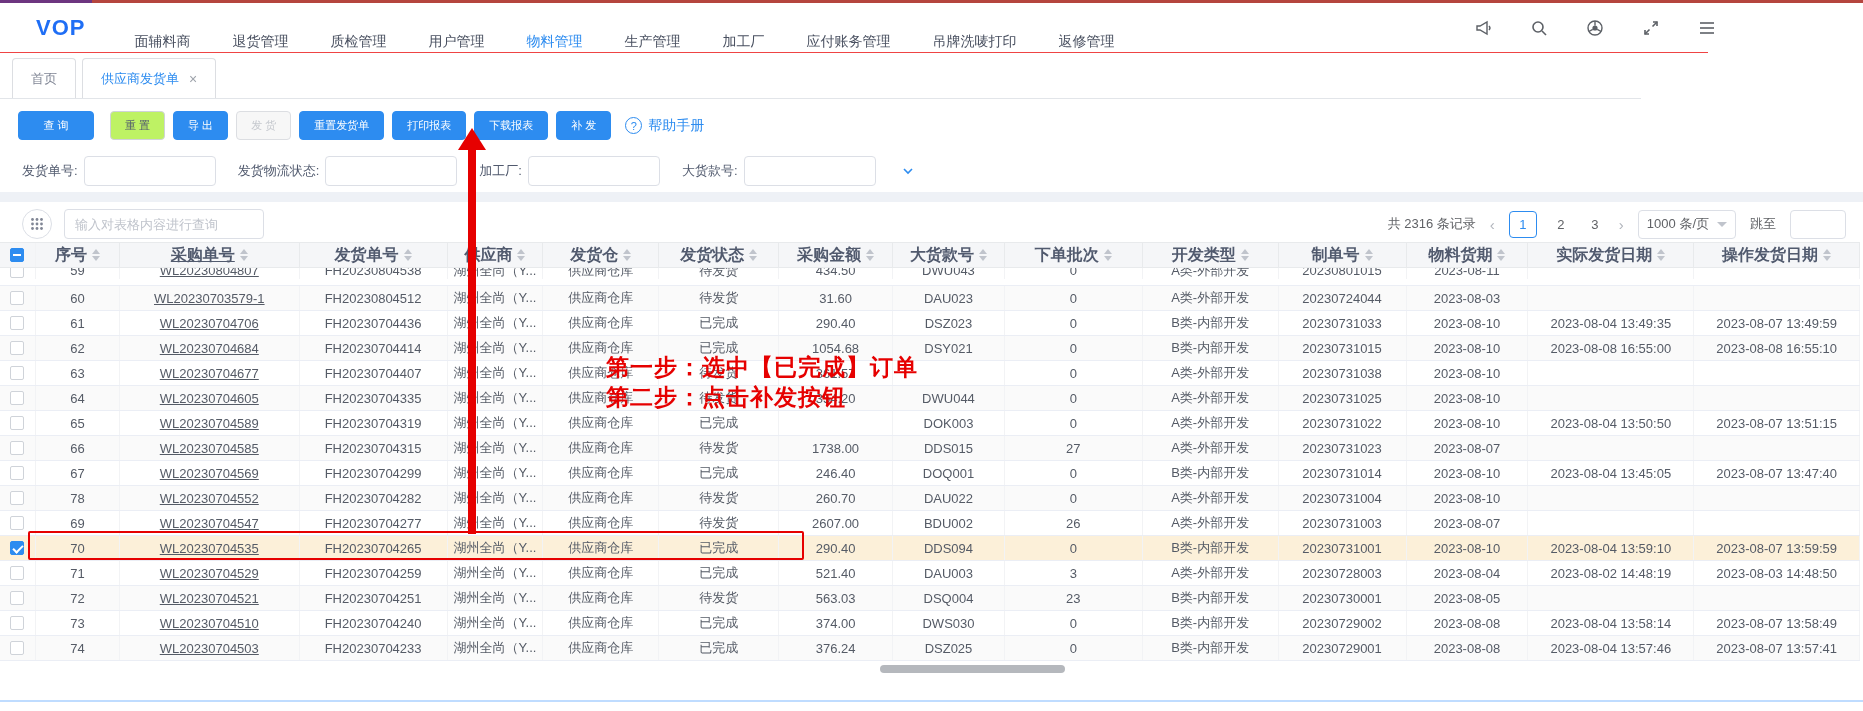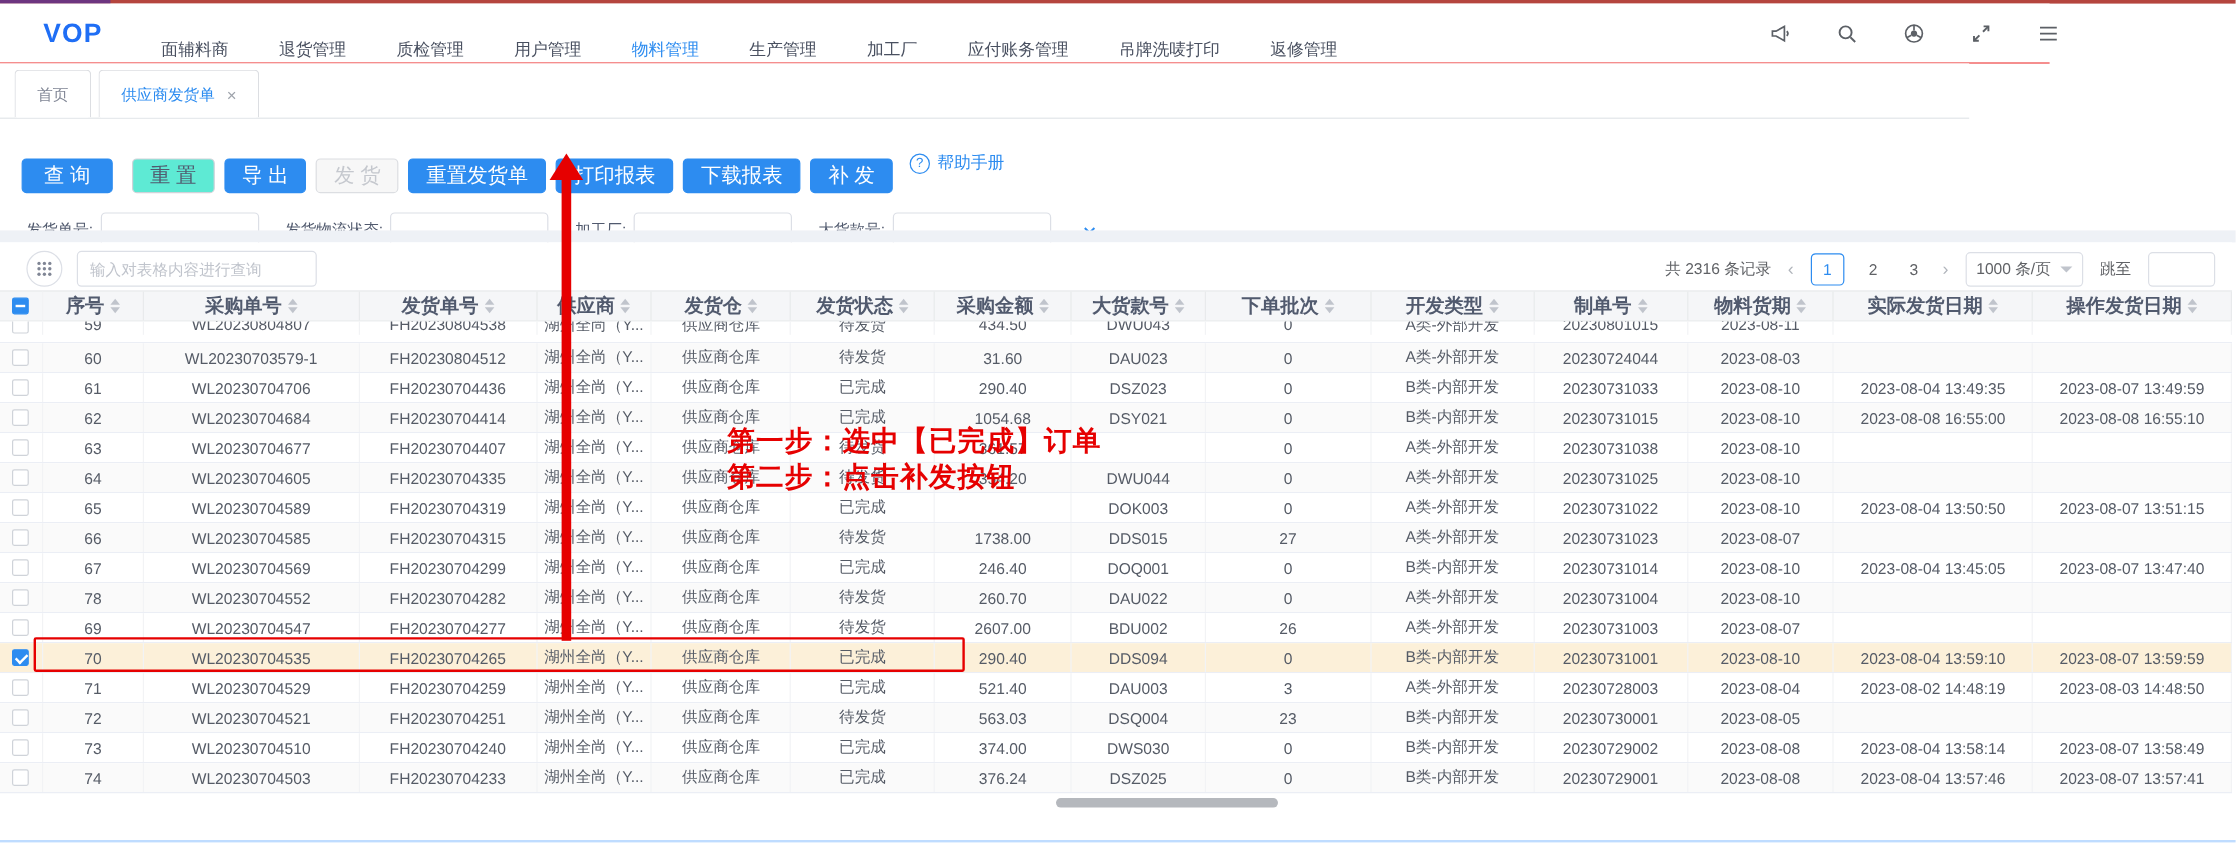--- a/index.html
+++ b/index.html
@@ -22,24 +22,24 @@
   .nav-icon { width:18px; height:18px; color:#5c6066; cursor:pointer; }
   
   .card1 { position:absolute; top:53px; left:0; width:1641px; height:139px; background:#fff; }
   .tabbar { height:46px; border-bottom:1px solid #e2e5e9; display:flex; align-items:flex-end; padding-left:12px; background:#fff; }
   .tab { height:40px; border:1px solid #dcdee2; border-bottom:none; background:#fff;
     display:flex; align-items:center; padding:0 18px; font-size:13px; color:#808695;
     border-radius:4px 4px 0 0; margin-right:6px; cursor:pointer; }
   .tab.active { color:#2d8cf0; }
   .tab .close { margin-left:10px; color:#9ea3ab; font-size:14px; cursor:pointer; }
   .toolbar { display:flex; align-items:center; padding:12px 0 0 18px; gap:8px; }
-  .btn { height:29px; border-radius:4px; border:1px solid transparent; font-size:17px;
-    padding:0 14px; cursor:pointer; white-space:nowrap;margin-top:21px; }
+  .btn { height:29px; border-radius:4px; border:1px solid transparent; font-size:11px;
+    padding:0 14px; cursor:pointer; white-space:nowrap; }
   .btn.primary { background:#2d8cf0; border-color:#2d8cf0; color:#fff; }
-  .btn.default { background:#5eead4; border-color:#cfd3d9; color:#515a6e; }
+  .btn.default { background:#bef264; border-color:#cfd3d9; color:#515a6e; }
   .btn.disabled { background:#f7f7f7; border-color:#dcdee2; color:#c5c8ce; cursor:not-allowed; }
   .btn.query { width:76px; margin-right:8px; }
   .help { display:flex; align-items:center; gap:6px; color:#2d8cf0; font-size:14px; margin-left:6px; cursor:pointer; }
   .help .qmark { width:17px; height:17px; border:1px solid #2d8cf0; border-radius:50%;
     font-size:11px; display:flex; align-items:center; justify-content:center; }
   .filters { display:flex; align-items:center; margin-top:16px; padding-left:22px; }
   .filter { display:flex; align-items:center; margin-right:22px; }
   .filter label { font-size:13px; color:#515a6e; margin-right:6px; white-space:nowrap; }
   .filter input { width:132px; height:30px; border:1px solid #dcdfe6; border-radius:4px;
     outline:none; padding:0 8px; font-size:13px; color:#515a6e; }
@@ -73,21 +73,21 @@
   .sort .up { border-bottom:5px solid #c0c4cc; margin-bottom:2px; }
   .sort .dn { border-top:5px solid #c0c4cc; }
   .row { display:flex; height:25px; border-bottom:1px solid #ebeef5; background:#fff; cursor:pointer; }
   .row.zebra { background:#fafafa; }
   .row.highlighted { background:#fcf0d9; }
   .row.clipped { height:18px; overflow:hidden; }
   .row.clipped .cell, .row.clipped .cbwrap { transform:translateY(-6px); }
   .cell { display:flex; align-items:center; justify-content:center; font-size:13px; color:#555b66;
     border-right:1px solid #f2f3f5; white-space:nowrap; overflow:hidden; }
   .cbwrap { display:flex; align-items:center; justify-content:center; border-right:1px solid #f2f3f5; }
-  .c0 { width:36px; } .c1 { width:84px; } .c2 { width:180px; } .c3 { width:148px; }
+  .c0 { width:36px; } .c1 { width:84px; } .c2 { width:180px;text-decoration:underline; } .c3 { width:148px; }
   .c4 { width:96px; } .c5 { width:116px; } .c6 { width:120px; } .c7 { width:114px; }
   .c8 { width:112px; } .c9 { width:138px; } .c10 { width:136px; } .c11 { width:128px; }
   .c12 { width:122px; } .c13 { width:166px; } .c14 { width:166px; }
   .checkbox { width:14px; height:14px; border:1px solid #cfd3d9; border-radius:2px; background:#fff; position:relative; cursor:pointer; }
   .checkbox.indeterminate { background:#2d8cf0; border-color:#2d8cf0; }
   .checkbox.indeterminate::after { content:""; position:absolute; left:2px; right:2px; top:5px; height:2px; background:#fff; }
   .checkbox.checked { background:#2d8cf0; border-color:#2d8cf0; }
   .checkbox.checked::after { content:""; position:absolute; left:4px; top:1px; width:4px; height:8px;
     border:solid #fff; border-width:0 2px 2px 0; transform:rotate(45deg); }
   

